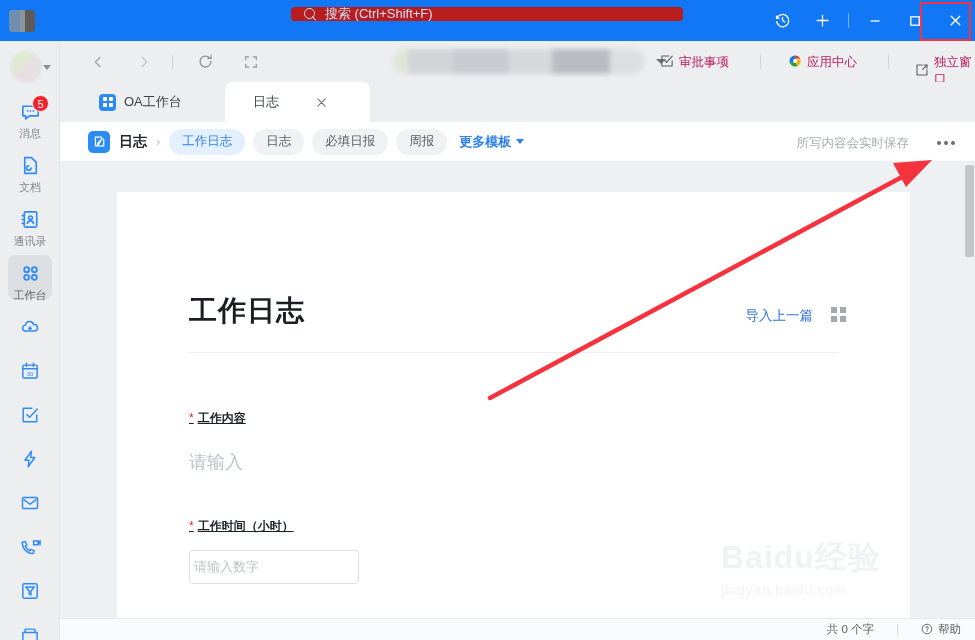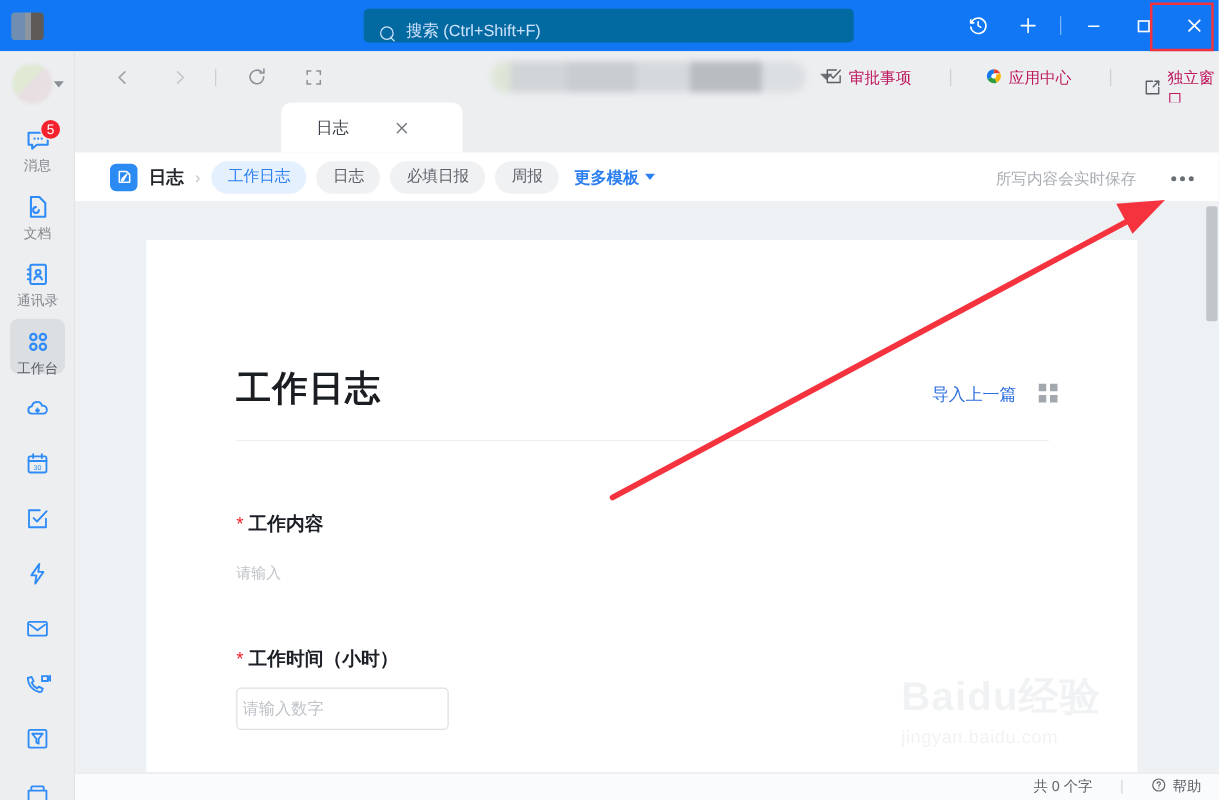--- a/index.html
+++ b/index.html
@@ -20,23 +20,23 @@
   .tb-logo {
     width: 44px; height: 41px;
     display: flex; align-items: center; justify-content: center;
   }
   .logo-shape {
     width: 26px; height: 22px; border-radius: 3px;
     background: linear-gradient(90deg,#6f8eb0 0 42%, #8c95a0 42% 62%, #5d5a57 62% 100%);
   }
   .tb-search {
     position: absolute; left: 291px; top: 7px;
-    width: 392px; height: 27px;
-    background: #0369a1; border-radius: 4px;
-    display: flex; align-items: flex-end; padding-left: 13px;
+    width: 392px; height: 14px;
+    background: #b91c1c; border-radius: 4px;
+    display: flex; align-items: center; padding-left: 13px;
   }
   .search-icon { width: 13px; height: 13px; position: relative; margin-right: 8px; flex: 0 0 auto; }
   .search-icon::before {
     content: ""; position: absolute; left: 0; top: 0;
     width: 9px; height: 9px; border: 1.4px solid #cfe2fd; border-radius: 50%;
   }
   .search-icon::after {
     content: ""; position: absolute; left: 8px; top: 8px;
     width: 5px; height: 1.4px; background: #cfe2fd; transform: rotate(45deg);
     transform-origin: left center;
@@ -186,24 +186,24 @@
     position: absolute; right: 97px; top: 115px; font-size: 13.5px; color: #2f6fe0; cursor: pointer;
   }
   .qr-icon {
     position: absolute; right: 64px; top: 115px; width: 15px; height: 15px; cursor: pointer;
     display: grid; grid-template-columns: 6px 6px; grid-template-rows: 6px 6px; gap: 3px;
   }
   .qr-icon i { background: #a3a8ae; display: block; }
   .title-rule { position: absolute; left: 72px; top: 160px; width: 650px; height: 1px; background: #eceef0; }
 
   .field-label {
-    position: absolute; font-size: 15px; font-weight: bold; color: #1c2026; white-space: nowrap;
+    position: absolute; font-size: 12px; font-weight: bold; color: #1c2026; white-space: nowrap; text-decoration: underline;
   }
   .req { color: #f5222d; font-weight: normal; margin-right: 4px; }
-  .placeholder-text { position: absolute; font-size: 12px; color: #bfc3c8; font-family: Liberation Mono, monospace; }
+  .placeholder-text { position: absolute; font-size: 18px; color: #bfc3c8; font-family: Liberation Mono, monospace; }
   .num-input {
     position: absolute; width: 170px; height: 34px; border: 1px solid #dcdfe3; border-radius: 4px;
     display: flex; align-items: center; padding-left: 4px; font-size: 13px; color: #bfc3c8;
     background: #fff; cursor: text;
   }
 
   
   .vscroll {
     position: absolute; right: 0; top: 162px; width: 11px; height: 456px; background: #eef1f4;
   }
@@ -460,20 +460,31 @@
           <path d="M15.4 9v6.4H2.6V2.6H9"></path>
             <path d="M11.4 2.6h4v4"></path>
             <path d="M15.4 2.6l-5.6 5.6"></path>
         </svg>
       </span>
       <span>独立窗口</span>
     </div>
   </div>
 
   <div class="tabs">
+    <div class="tab" style="left:25px">
+      <span class="oa-icon">
+        <span class="oa-dots">
+            <i></i>
+            <i></i>
+            <i></i>
+            <i></i>
+          </span>
+      </span>
+      <span>OA工作台</span>
+    </div>
     <div class="tab active" style="left:165px; width:145px">
       <span style="margin-left:14px">日志</span>
       <span class="tab-close">
         <svg width="11" height="11" viewBox="0 0 12 12" stroke="#70757b" stroke-width="1.2" stroke-linecap="round">
             <path d="M2 2l8 8M10 2l-8 8"></path>
           </svg>
       </span>
     </div>
   </div>
 

